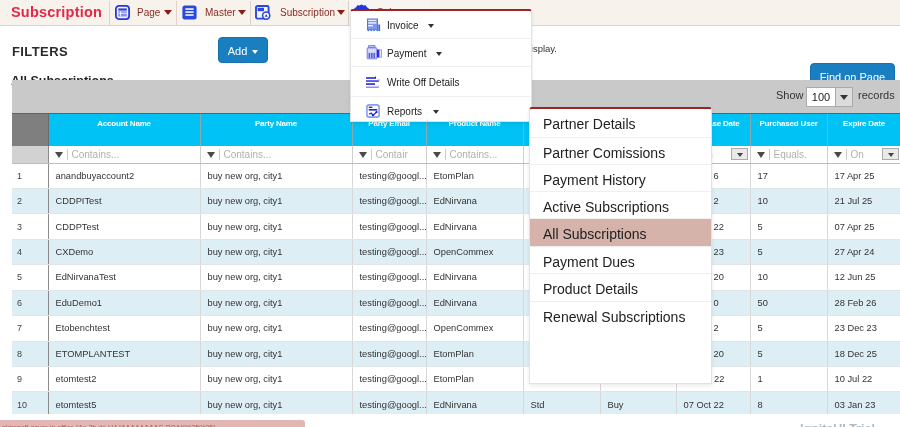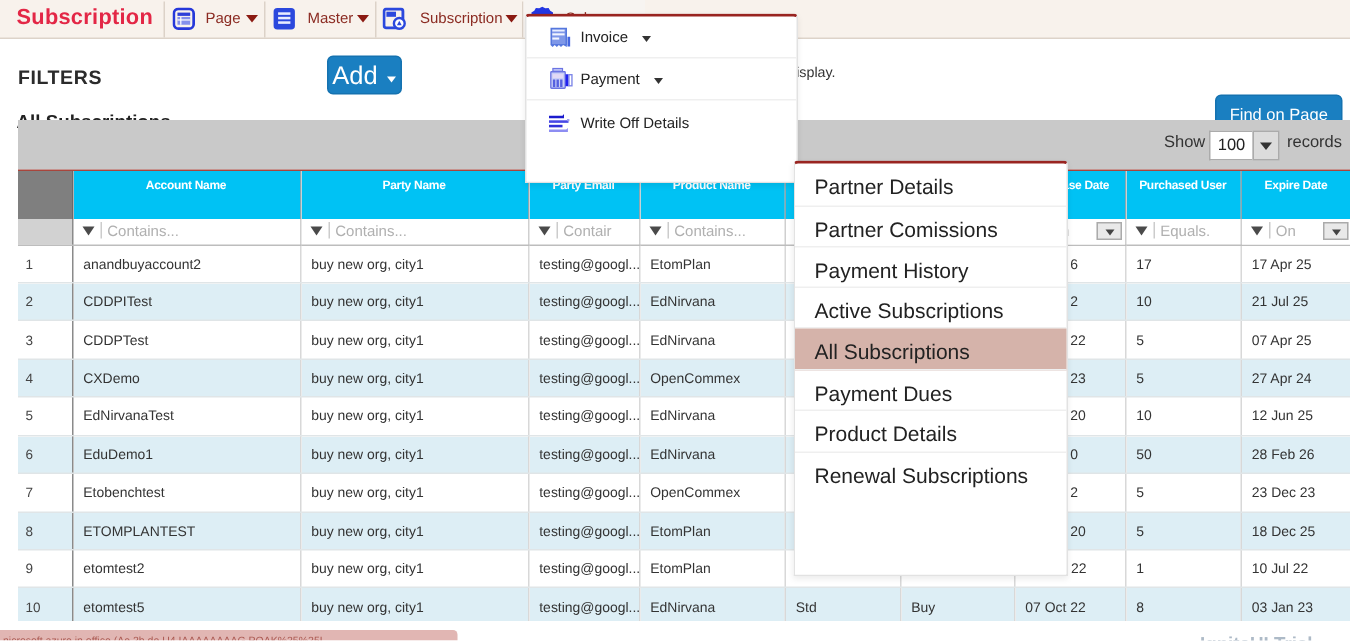--- a/index.html
+++ b/index.html
@@ -10,21 +10,21 @@
   .topbar { position:absolute; left:0; top:0; width:900px; height:26px;
     background:#f8f2ec; border-bottom:1px solid #ddd3c9; }
   .title { position:absolute; left:11px; top:4px; font-size:14.5px; font-weight:bold;
     color:#e32746; letter-spacing:0.2px; }
   .sep { position:absolute; top:1px; height:24px; width:1px; background:#dcd2c8; }
   .navtxt { position:absolute; top:7px; font-size:10px; color:#8b2b22; }
   .ncaret { position:absolute; top:10px; width:0; height:0;
     border-left:4px solid transparent; border-right:4px solid transparent;
     border-top:5px solid #8b1a12; }
   
-  .btn { position:absolute; background:#1a7fc1; color:#fff; font-size:17px;
+  .btn { position:absolute; background:#1a7fc1; color:#fff; font-size:11px;
     border-radius:4px; text-align:center; }
   
   .grid { position:absolute; left:12px; top:80px; width:888px; height:334px; overflow:hidden; }
   .toolbar { position:absolute; left:0; top:0; width:888px; height:33px; background:#c9c9c9; }
   .gridline { position:absolute; left:0; top:33px; width:888px; height:1px; background:#a8453c; }
   table.tbl { border-collapse:collapse; table-layout:fixed; position:absolute; left:0; top:34px;
     width:889px; font-size:9.3px; color:#333; }
   .tbl td { border-right:1px solid #d8d8d8; border-bottom:1px solid #e0e5e7;
     padding:0 0 0 7px; overflow:hidden; white-space:nowrap; height:25.45px; }
   .tbl td.num { border-right:1px solid #8a8a8a; padding-left:5px; color:#444; font-size:9px; }
@@ -309,20 +309,33 @@
     <div class="mi" style="height:30px">
       <svg class="abs" style="left:14px;top:8px" width="16" height="15" viewBox="0 0 16 15">
         <path d="M1 2.2 L10 2.2 L11 1 L11 3.8 L1 3.8 Z" fill="#1b1bcd"></path>
         <rect x="1" y="5.2" width="13" height="1.7" fill="#4747e6"></rect>
         <rect x="13" y="4.4" width="1.6" height="1.4" fill="#9a9af0"></rect>
         <rect x="1" y="8.2" width="9" height="1.7" fill="#3030d9"></rect>
         <path d="M1 11.4 L12.5 11.4 L13.6 10.4 L13.6 13 L1 13 Z" fill="#8d8df2"></path>
       </svg>
       <span class="abs" style="left:36px;top:10px">Write Off Details</span>
     </div>
+    <div class="mi" style="height:28px">
+      <svg class="abs" style="left:15px;top:7px" width="14" height="14" viewBox="0 0 14 14">
+        <rect x="0.9" y="0.9" width="12.2" height="12.2" rx="2.4" fill="none" stroke="#8a9af0" stroke-width="1.6"></rect>
+        <rect x="2.8" y="2.6" width="3.6" height="1.4" fill="#2a2ad4"></rect>
+        <rect x="2.8" y="5" width="8.4" height="1.6" fill="#1d1dd6"></rect>
+        <path d="M3 10.2 L5.2 9 L7 11.2 L10.6 8" fill="none" stroke="#2a2ad4" stroke-width="1.3"></path>
+        <circle cx="7" cy="11.2" r="1.1" fill="#1d1dd6"></circle>
+        <circle cx="10.6" cy="8" r="1.1" fill="#1d1dd6"></circle>
+        <path d="M2.9 10.6 L4.4 9.6 L4.6 10.8 Z" fill="#8a9af0"></path>
+      </svg>
+      <span class="abs" style="left:36px;top:9px">Reports</span>
+      <span class="mcaret abs" style="left:75px;top:13px"></span>
+    </div>
   </div>
 
   <div class="menu menu2" style="left:529px;top:107px;width:183px;height:277px">
     <div class="mi" style="height:29px">
       <span class="abs" style="left:13px;top:7px">Partner Details</span>
     </div>
     <div class="mi" style="height:27px">
       <span class="abs" style="left:13px;top:7px">Partner Comissions</span>
     </div>
     <div class="mi" style="height:27px">

